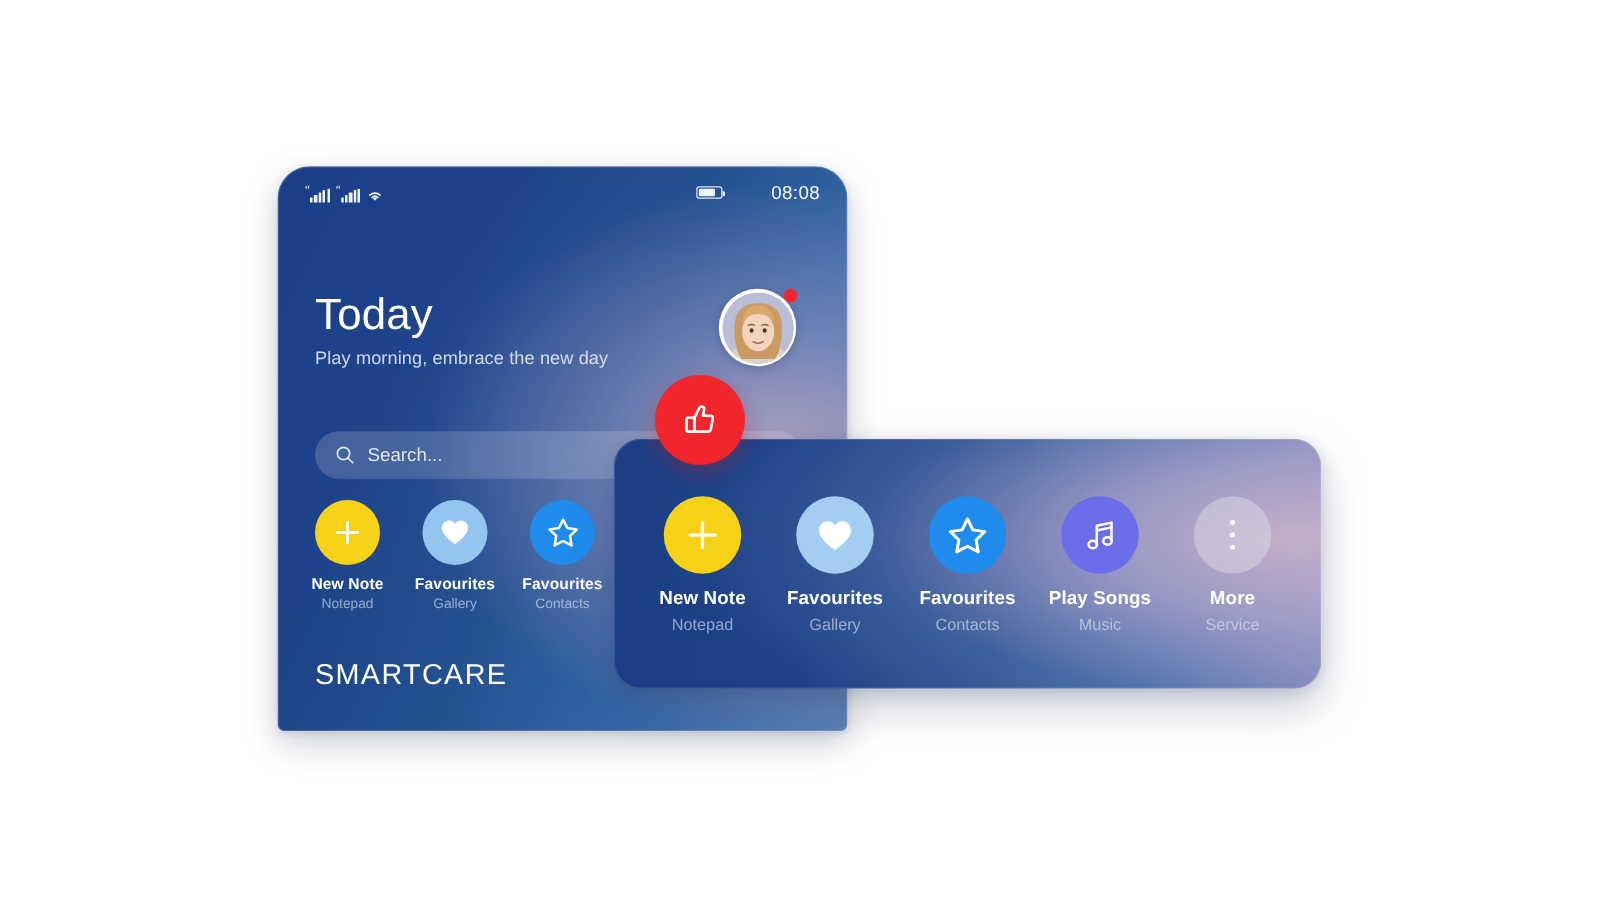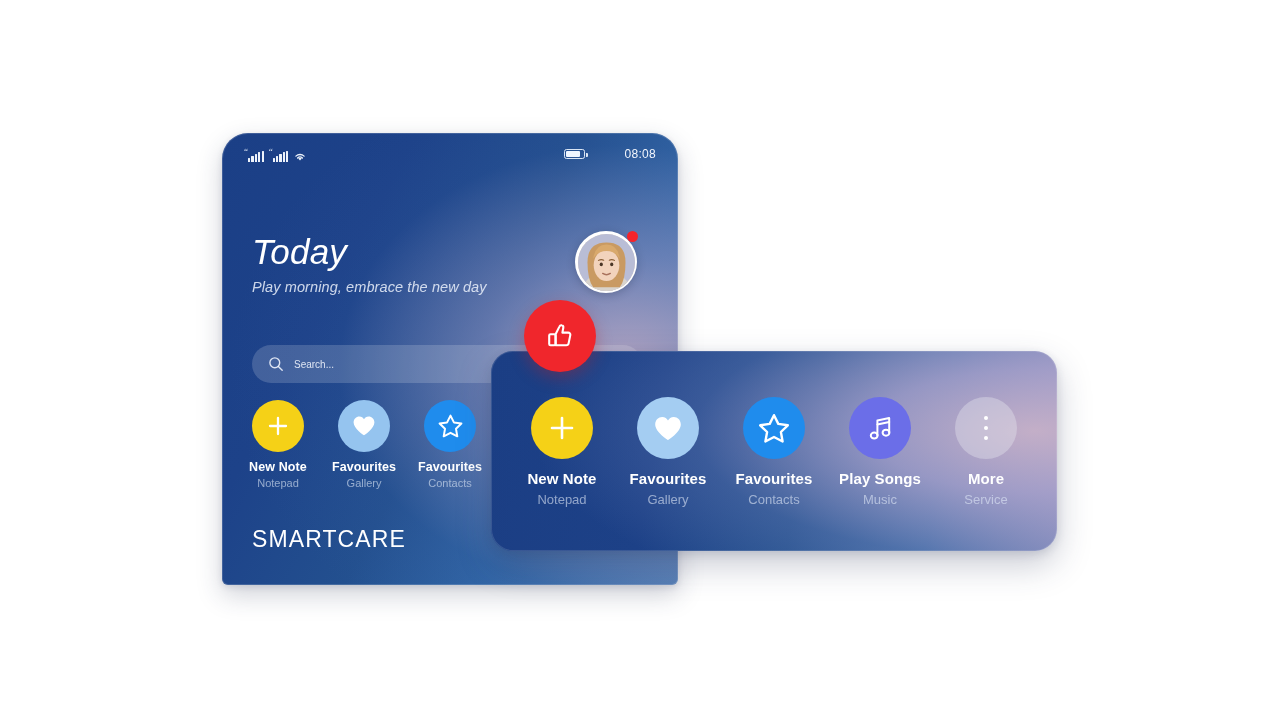--- a/index.html
+++ b/index.html
@@ -88,27 +88,27 @@
   .battery::after {
     content: "";
     position: absolute;
     right: -3.2px; top: 3px;
     width: 2px; height: 4px;
     background: rgba(240,246,255,0.9);
     border-radius: 0 1px 1px 0;
   }
   .clock {
     color: #f2f6fd;
-    font-size: 12px;
+    font-size: 15px;
     letter-spacing: 0.3px;
     padding-left: 32px;
   }
 
   
-  .greet { position: absolute; left: 30px; top: 99px; font-style: italic; }
+  .greet { position: absolute; left: 30px; top: 99px; }
   .greet-title {
     color: #ffffff;
     font-size: 35px;
     line-height: 40px;
     font-weight: 400;
     letter-spacing: 0.2px;
   }
   .greet-sub {
     color: rgba(234,240,250,0.86);
     font-size: 14.5px;
@@ -154,21 +154,21 @@
     border-radius: 19px;
     background: rgba(255,255,255,0.17);
     display: flex;
     align-items: center;
     padding: 0 16px;
     box-sizing: border-box;
     gap: 10px;
   }
   .search-text {
     color: rgba(238,243,252,0.9);
-    font-size: 10px;
+    font-size: 15px;
   }
 
   
   .phone-tiles {
     position: absolute;
     left: 26px;
     top: 267px;
     display: flex;
     gap: 26px;
   }

